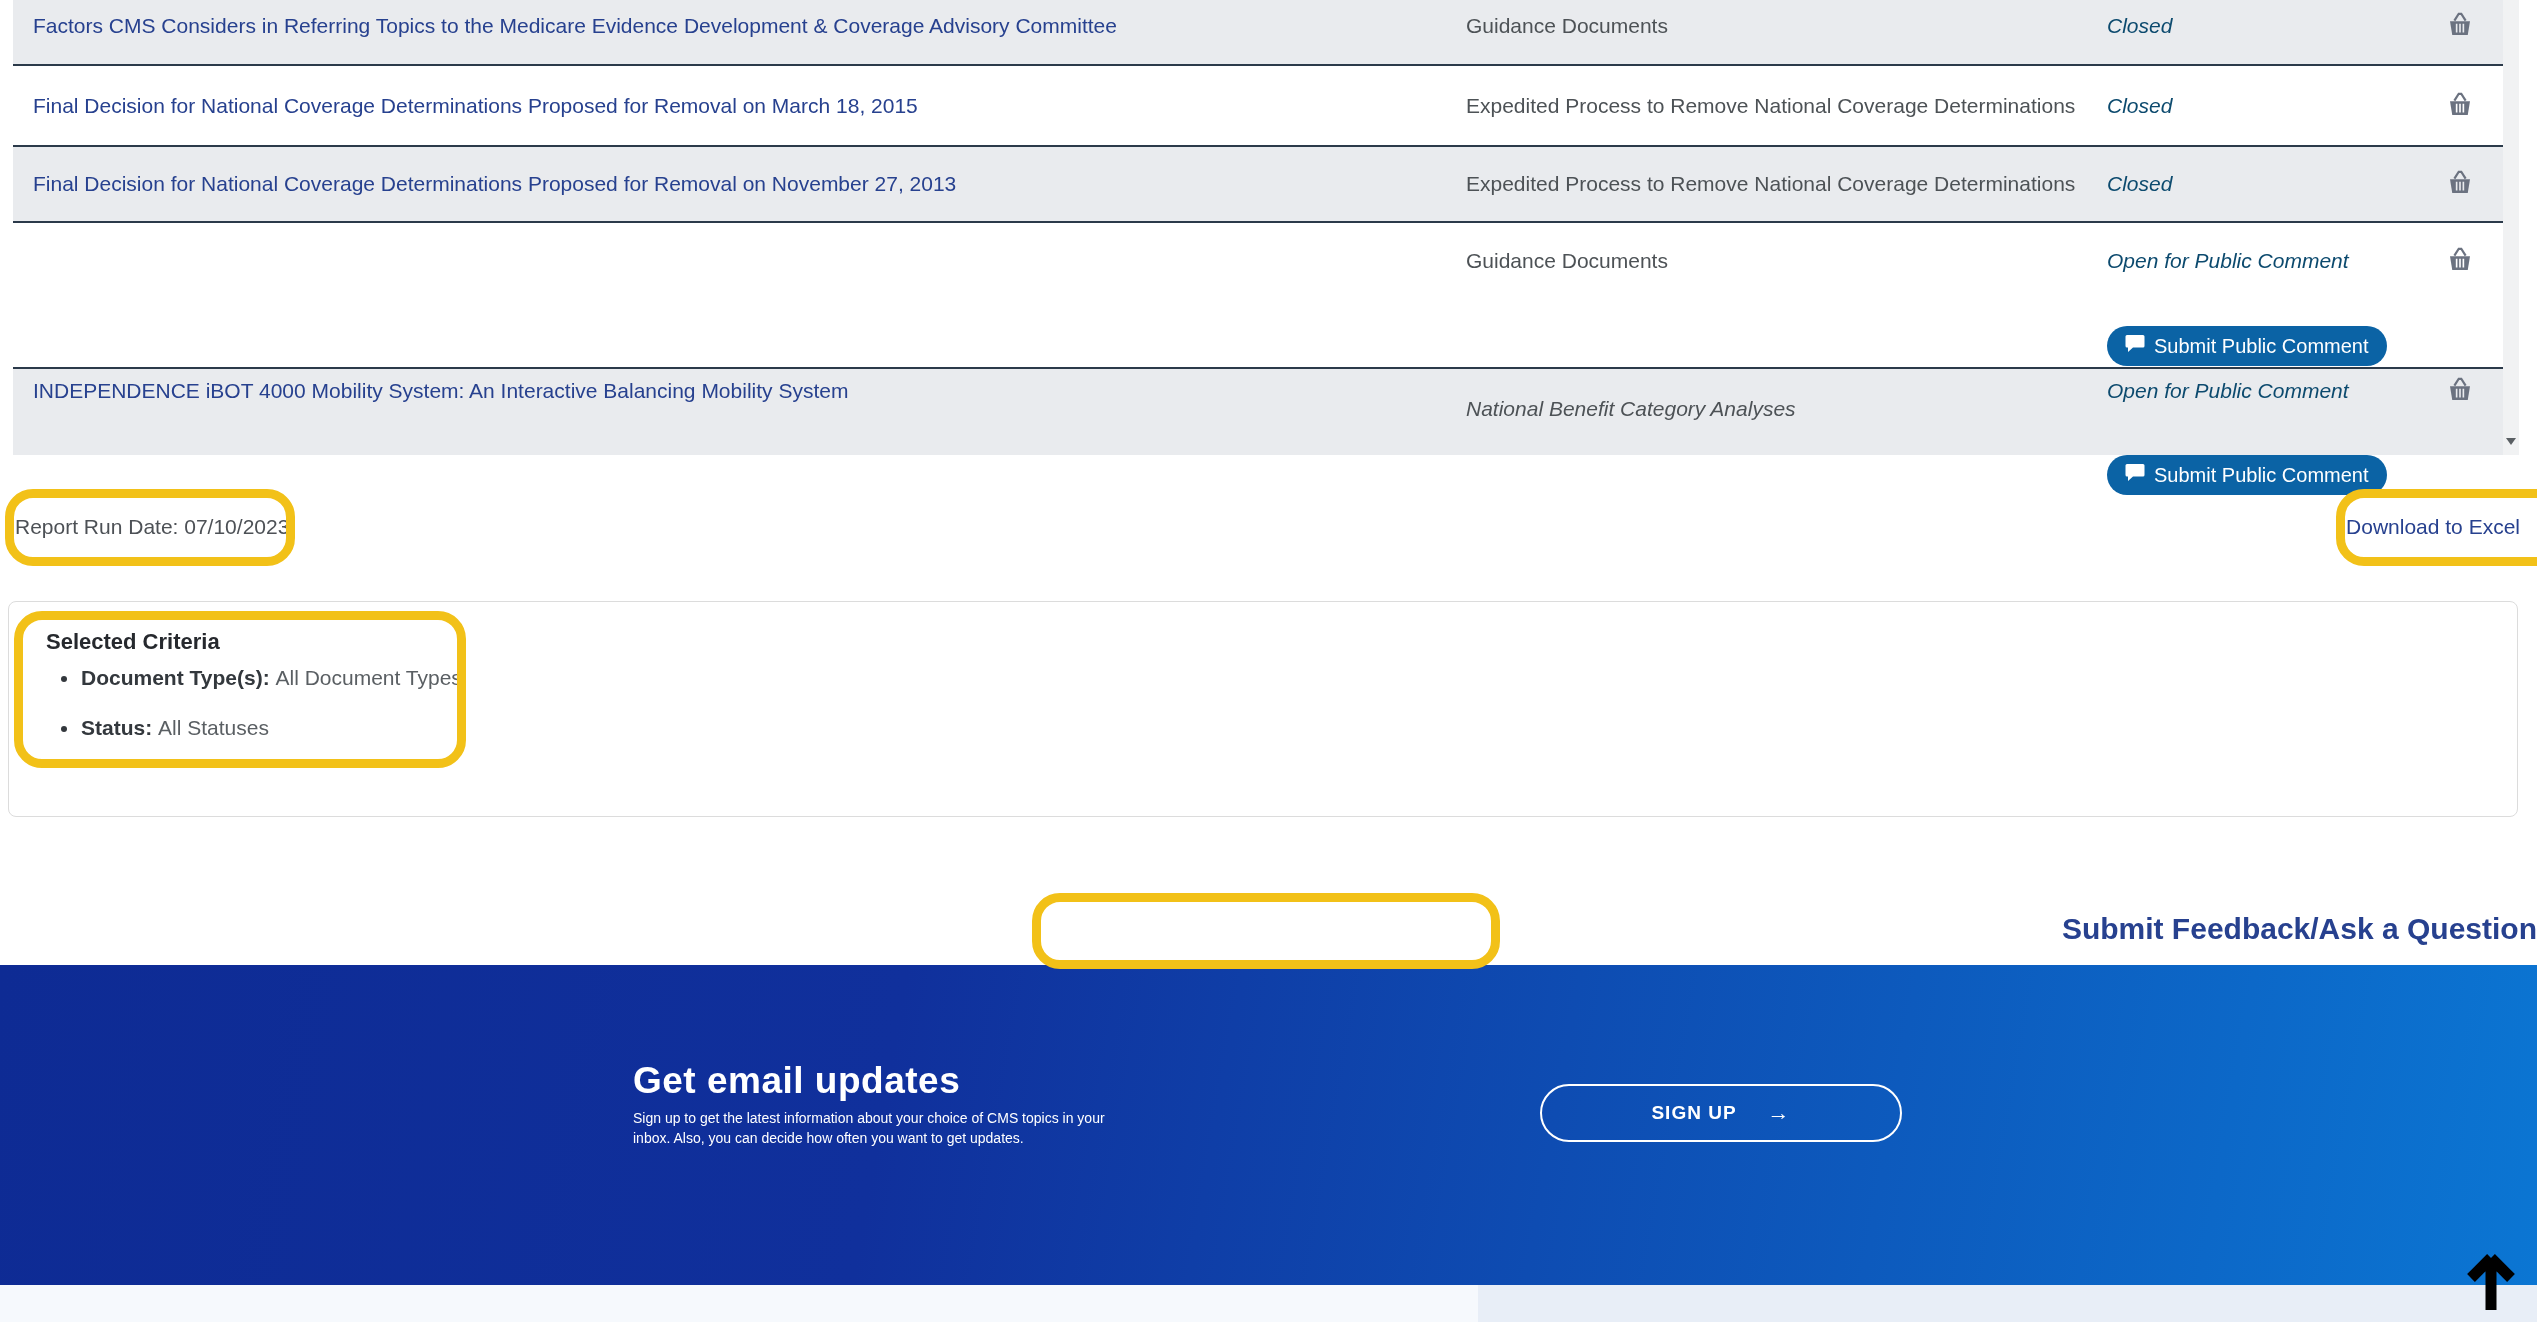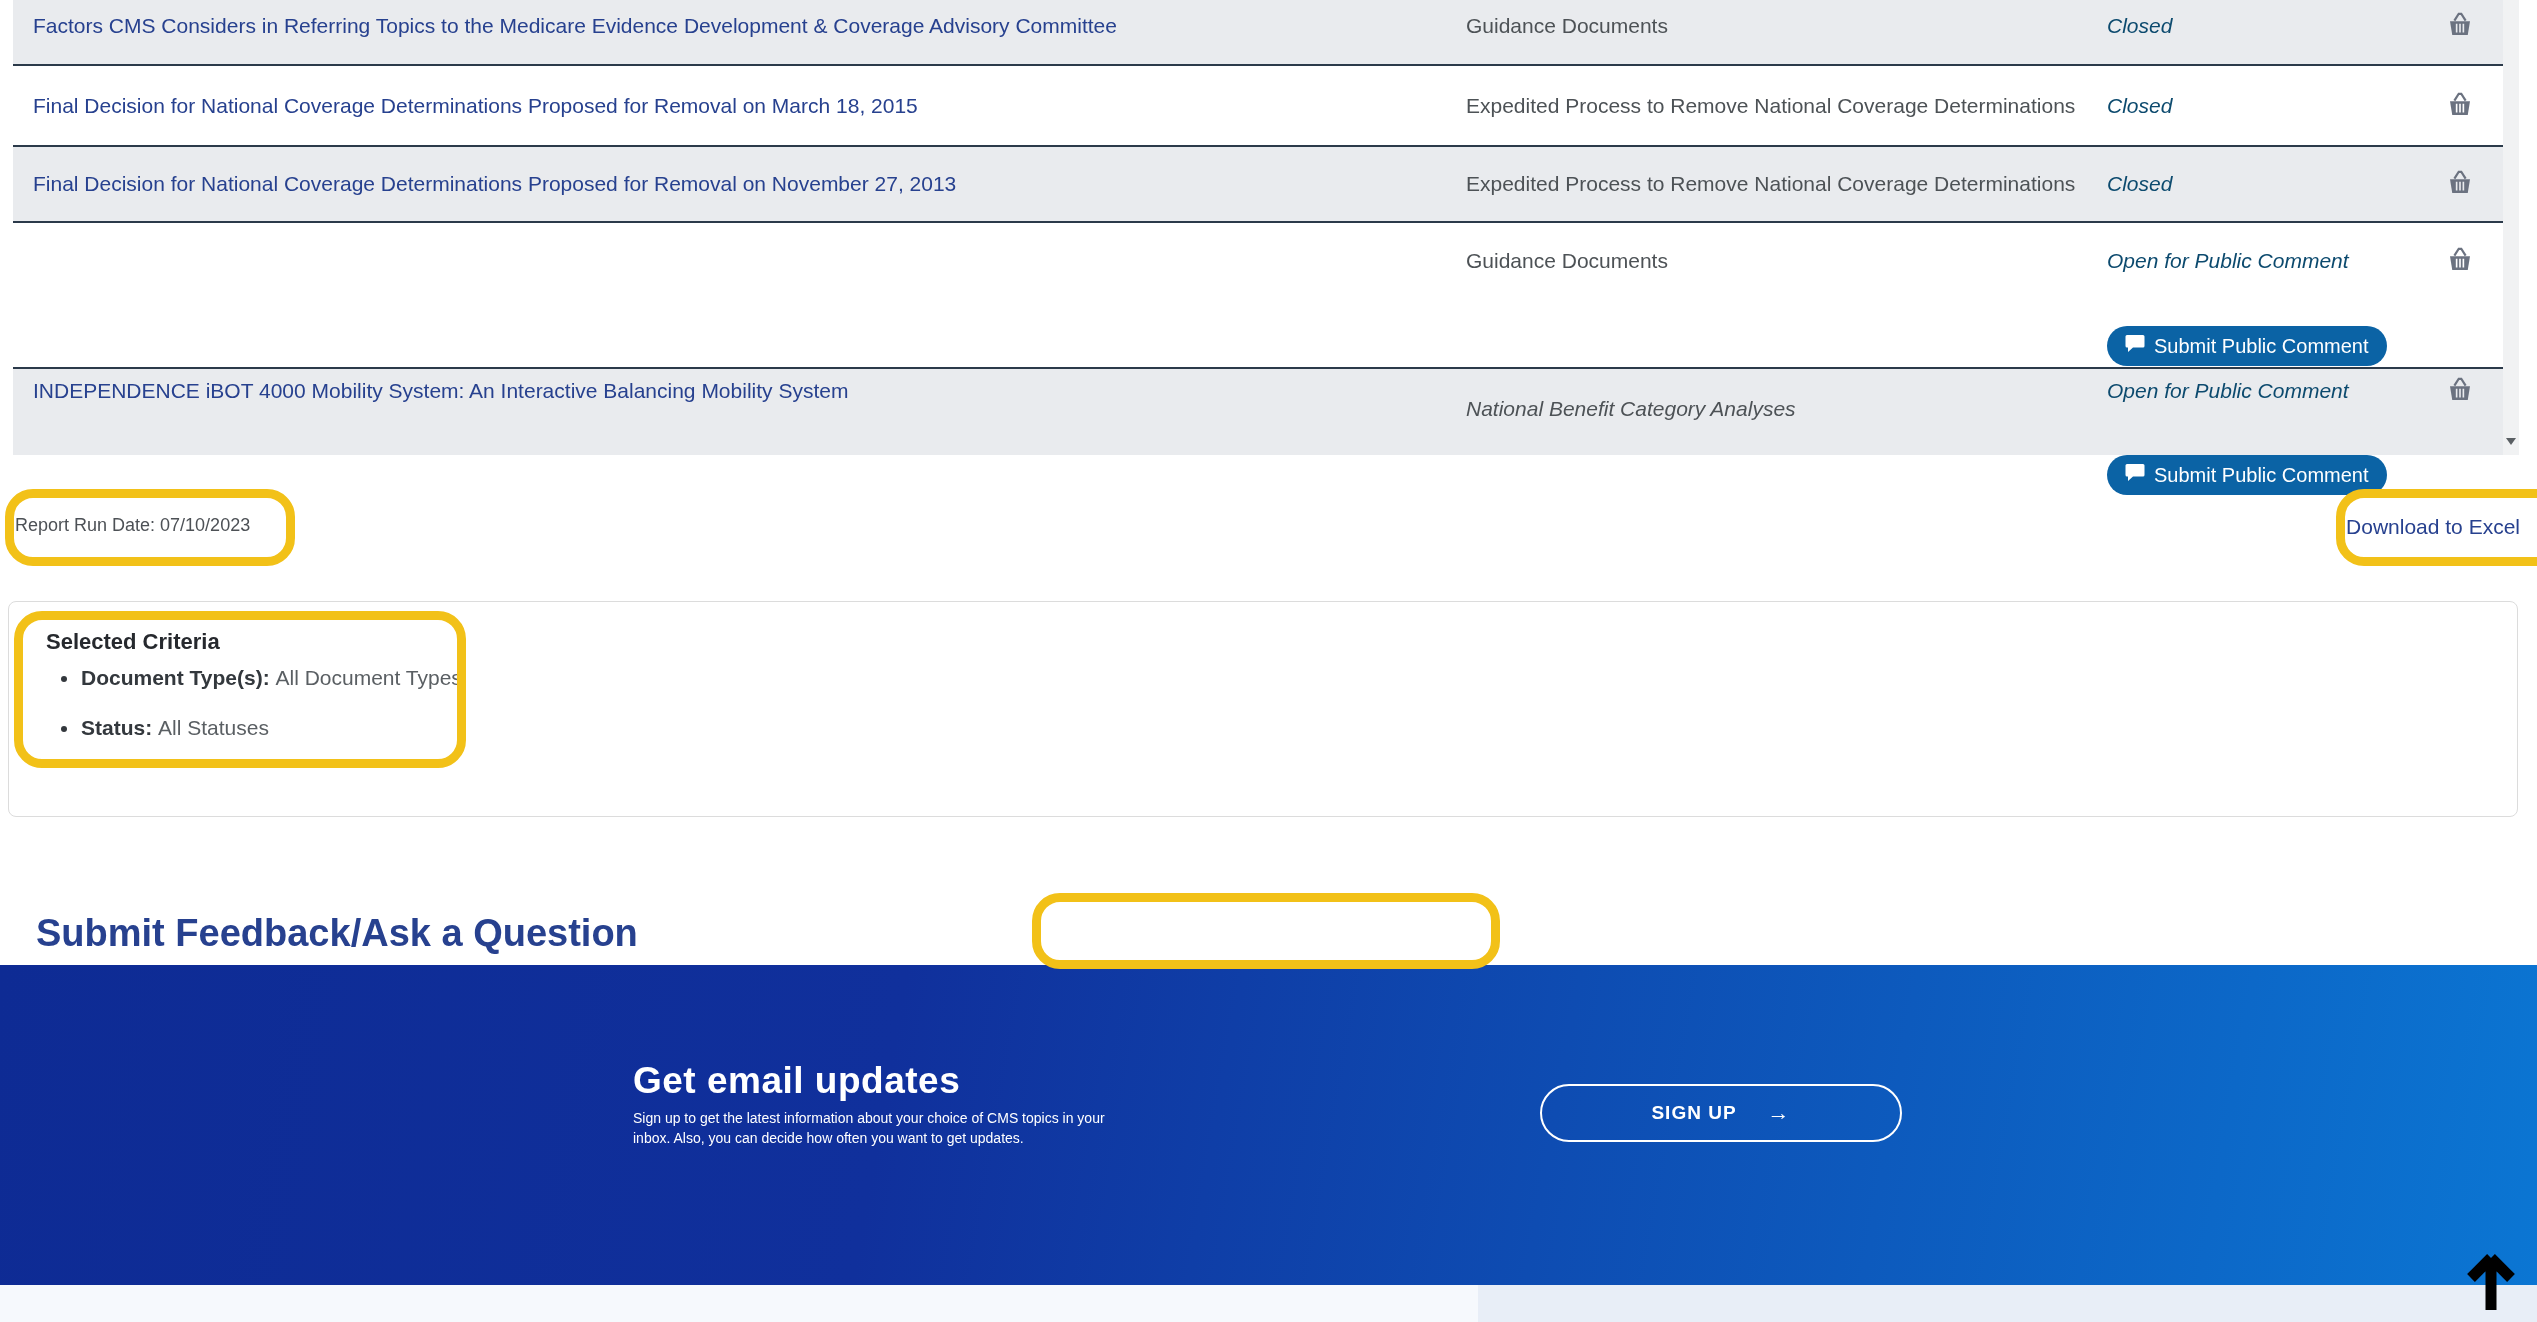--- a/index.html
+++ b/index.html
@@ -50,21 +50,21 @@
 
   
   .hl {
     position:absolute; border:9px solid #f2c118; border-radius:28px;
     pointer-events:none; background:transparent; z-index:50;
   }
 
   
   .report-date {
     position:absolute; left:15px; top:515px;
-    font-size:18px; color:#4d5156;
+    font-size:21px; color:#4d5156;
   }
   .download-link {
     position:absolute; right:17px; top:515px;
     font-size:21px; color:#27418f; text-decoration:none; cursor:pointer;margin-left:32px;
   }
 
   
   .criteria-panel {
     position:absolute; left:8px; top:601px; width:2510px; height:216px;
     background:#ffffff; border:1px solid #dcdcdc; border-radius:8px;
@@ -75,24 +75,23 @@
   }
   .criteria-item { position:absolute; left:52px; font-size:21px; color:#5a5f63; }
   .criteria-item .dot {
     display:inline-block; width:6px; height:6px; border-radius:50%;
     background:#33383d; vertical-align:middle; margin-right:14px;
   }
   .criteria-item .lbl { font-weight:bold; color:#33383d; }
 
   
   .feedback-link {
-    position:absolute; left:0; right:0; top:912px; text-align:left;
-    font-size:38px; font-weight:bold; color:#27418f; text-decoration:none; cursor:pointer;
+    position:absolute; left:0; right:0; top:912px; text-align:right;
+    font-size:30px; font-weight:bold; color:#27418f; text-decoration:none; cursor:pointer;
     z-index:40;
-    padding-left:36px;
   }
 
   
   .email-footer {
     position:absolute; left:0; top:965px; width:2537px; height:320px;
     background:linear-gradient(100deg, #0e2b94 0%, #10309c 35%, #0b76d3 100%);
   }
   .footer-heading {
     position:absolute; left:633px; top:95px;
     font-size:37px; font-weight:bold; color:#ffffff; letter-spacing:0.5px;

